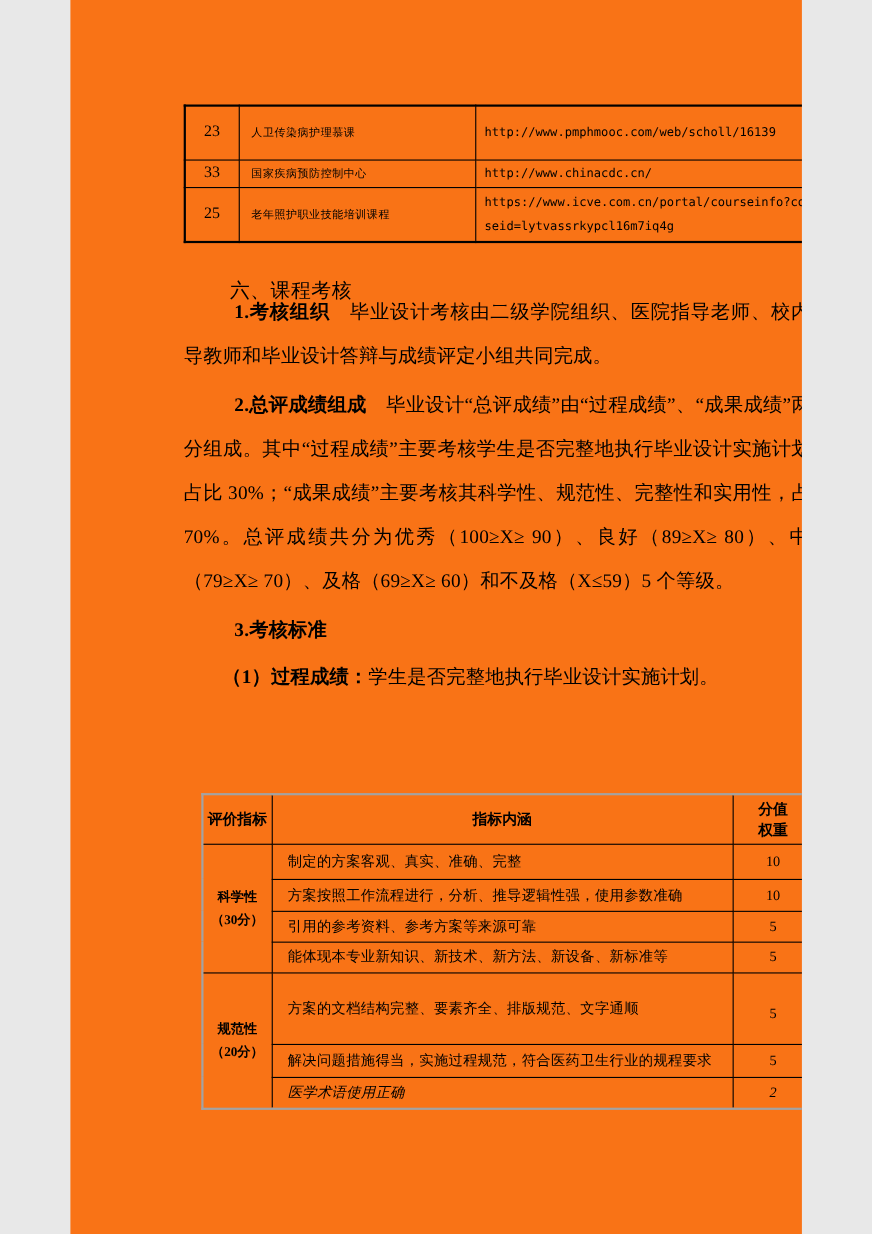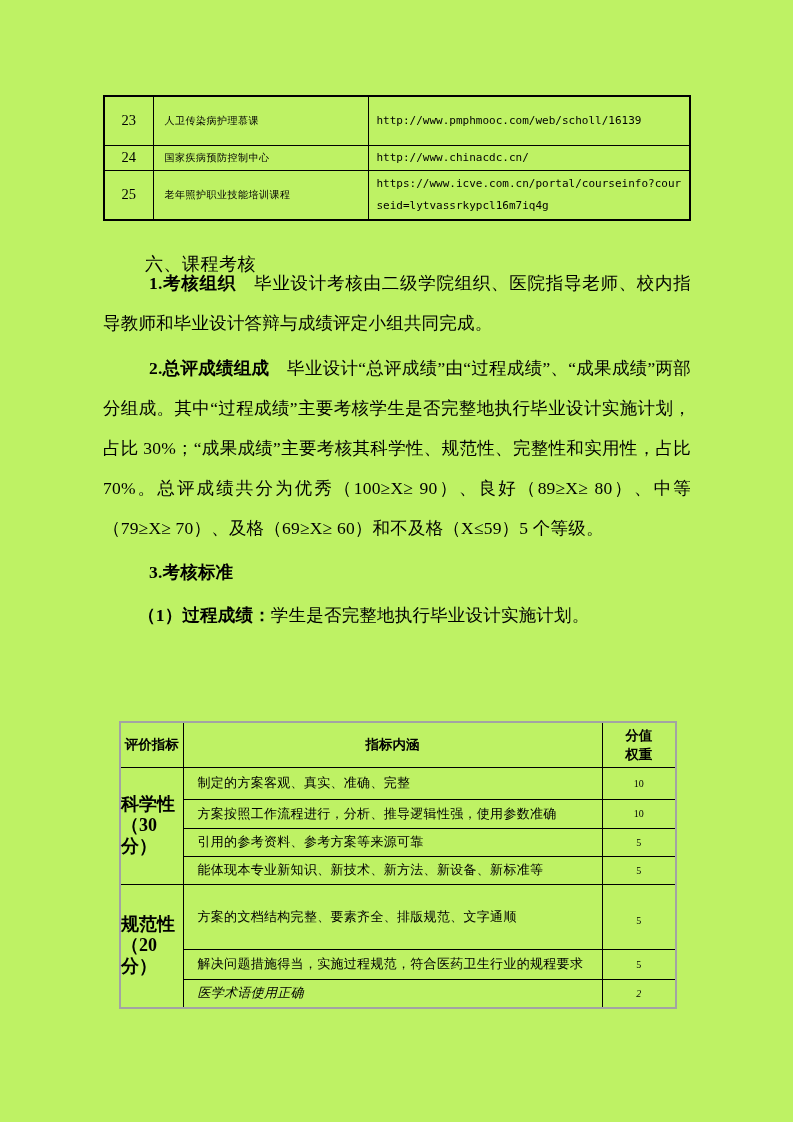--- a/index.html
+++ b/index.html
@@ -1,19 +1,19 @@
 <!DOCTYPE html>
 <html><head>
 <meta charset="utf-8">
 <style>
   * { margin:0; padding:0; box-sizing:border-box; }
   html,body { background:#e8e8e8; }
   body { font-family:"Liberation Serif","DejaVu Serif",serif; color:#000; }
   .page {
-    position:relative; width:793px; height:1122px; background:#bef264;
+    position:relative; width:665px; height:1122px; background:#f97316;
     margin:0 auto; overflow:hidden;padding-left:32px;
   }
 
   
   table.res { position:absolute; left:103px; top:95px; border-collapse:collapse;
               table-layout:fixed; width:586px; border:2px solid #000; }
   table.res td { border:1px solid #000; vertical-align:middle; }
   table.res tr.r1 { height:49px; }
   table.res tr.r2 { height:24px; }
   table.res tr.r3 { height:50px; }
@@ -34,41 +34,41 @@
   .p-sub { text-indent:35px; }
   .mb5 { margin-bottom:5px; } .mb4 { margin-bottom:4px; } .mb3 { margin-bottom:3px; }
 
   
   table.crit { position:absolute; left:119px; top:721px; border-collapse:collapse;
                table-layout:fixed; width:556px; border:2px solid #a3a3a3;
                font-size:13px; }
   table.crit th, table.crit td { border:1px solid #000; vertical-align:middle; }
   col.cc1 { width:63px; } col.cc2 { width:419px; } col.cc3 { width:74px; }
   table.crit th { font-size:13.5px; font-weight:bold; text-align:center; line-height:19px; }
-  td.g-cell { text-align:left; font-weight:bold; font-size:18px; line-height:21px; }
+  td.g-cell { text-align:center; font-weight:bold; font-size:12px; line-height:21px; }
   td.t-cell { padding-left:14px; letter-spacing:0.3px; }
-  td.s-cell { text-align:center; font-size:10px; }
+  td.s-cell { text-align:center; font-size:13px; }
   td.s-top  { vertical-align:top; padding-top:8px; }
   tr.h45{height:45px;} tr.h32{height:32px;} tr.h29{height:29px;}
   tr.h28{height:28px;} tr.h65{height:65px;} tr.h30{height:30px;} tr.h29b{height:29px;font-style:italic;}
 </style>
 </head>
 <body>
 
 <div class="page">
 
   <table class="res">
     <tbody>
         <tr class="r1">
       <td class="c-no">23</td>
       <td class="c-name">人卫传染病护理慕课</td>
       <td class="c-url">http://www.pmphmooc.com/web/scholl/16139</td>
     </tr>
     <tr class="r2">
-      <td class="c-no">24</td>
+      <td class="c-no">33</td>
       <td class="c-name">国家疾病预防控制中心</td>
       <td class="c-url">http://www.chinacdc.cn/</td>
     </tr>
     <tr class="r3">
       <td class="c-no">25</td>
       <td class="c-name">老年照护职业技能培训课程</td>
       <td class="c-url">https://www.icve.com.cn/portal/courseinfo?courseid=lytvassrkypcl16m7iq4g</td>
     </tr>
   </tbody>
     </table>

